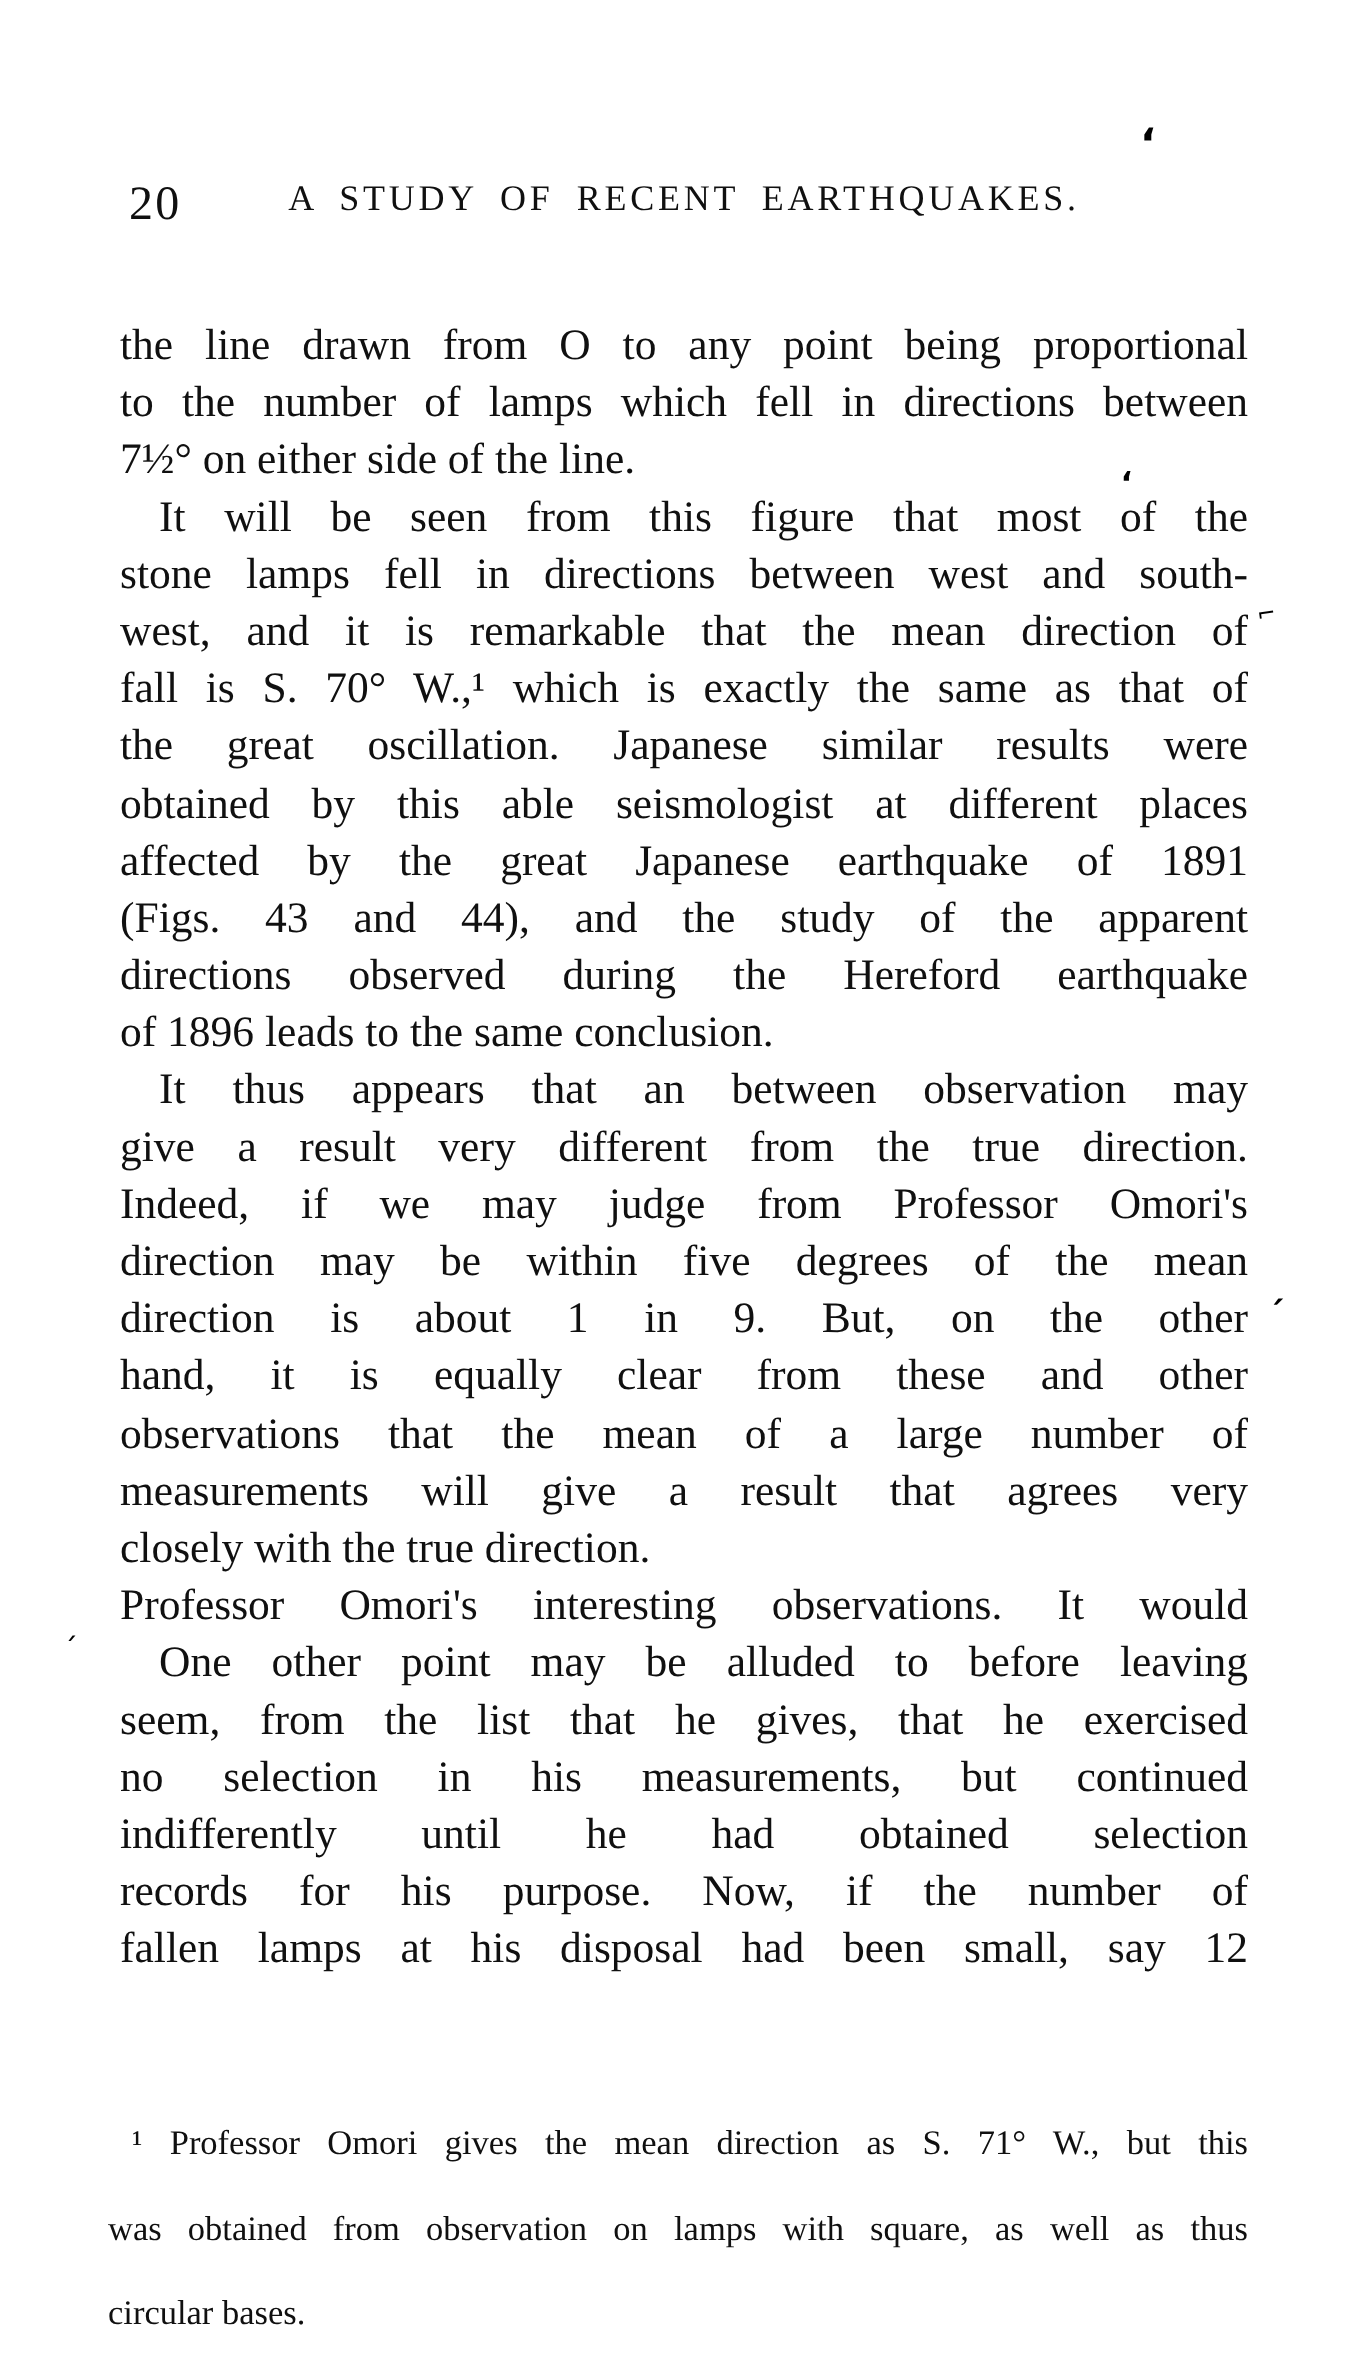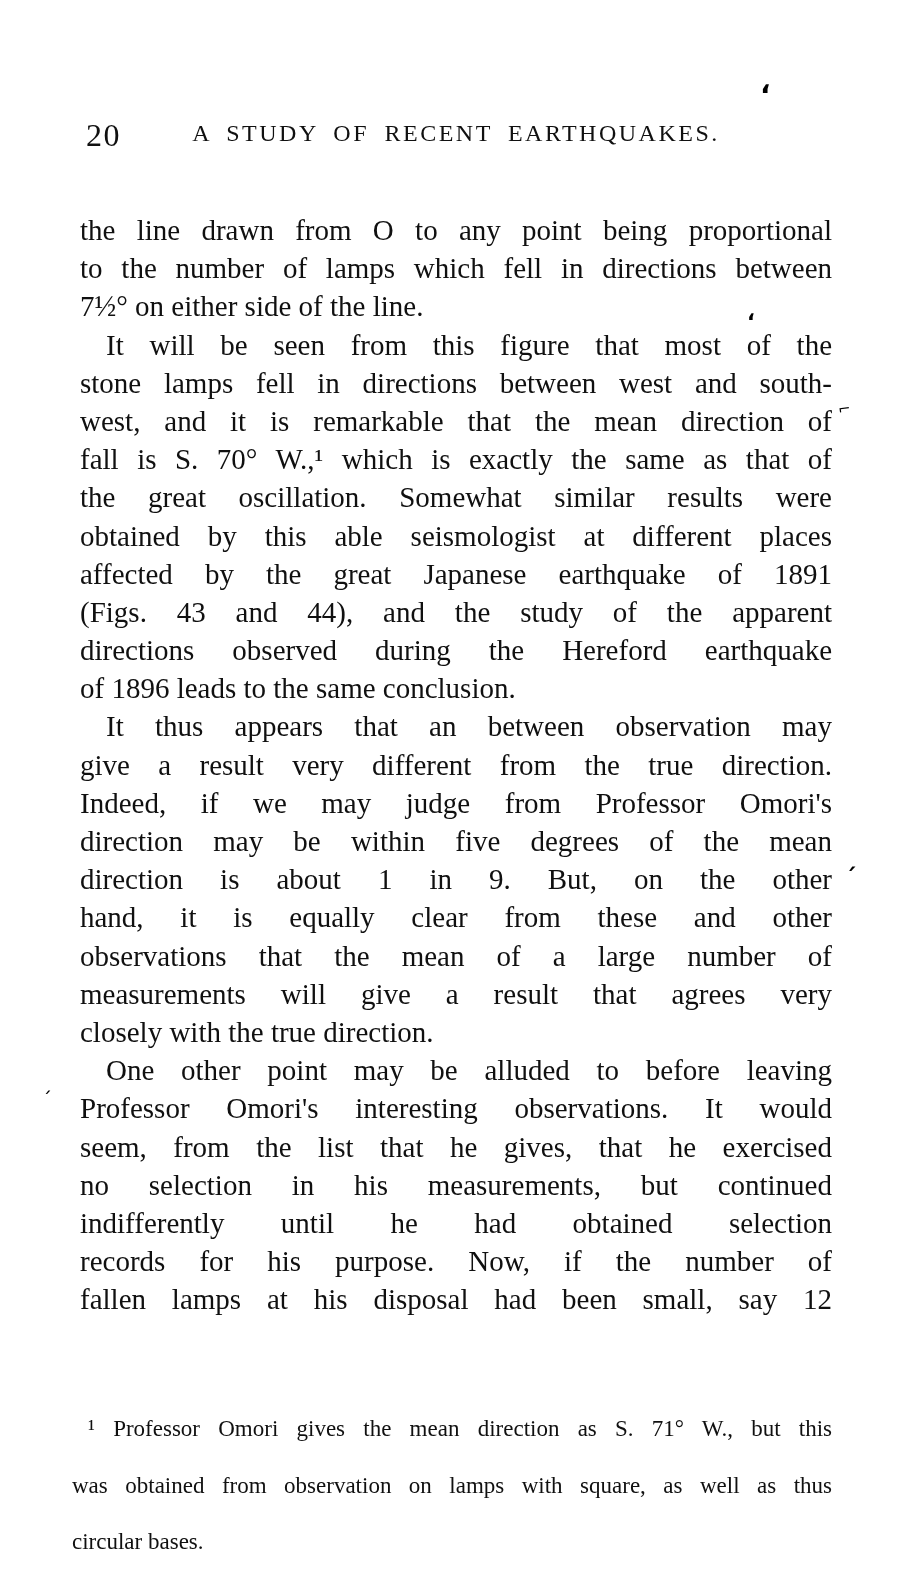--- a/index.html
+++ b/index.html
@@ -98,41 +98,41 @@
     <div class="para">
         <div class="tline">the line drawn from O to any point being proportional</div>
         <div class="tline">to the number of lamps which fell in directions between</div>
         <div class="tline lastline">7½° on either side of the line.</div>
       </div>
     <div class="para">
         <div class="tline indent">It will be seen from this figure that most of the</div>
         <div class="tline">stone lamps fell in directions between west and south-</div>
         <div class="tline">west, and it is remarkable that the mean direction of</div>
         <div class="tline">fall is S. 70° W.,¹ which is exactly the same as that of</div>
-        <div class="tline">the great oscillation. Somewhat similar results were</div>
+        <div class="tline">the great oscillation. Japanese similar results were</div>
         <div class="tline">obtained by this able seismologist at different places</div>
         <div class="tline">affected by the great Japanese earthquake of 1891</div>
         <div class="tline">(Figs. 43 and 44), and the study of the apparent</div>
         <div class="tline">directions observed during the Hereford earthquake</div>
         <div class="tline lastline">of 1896 leads to the same conclusion.</div>
       </div>
     <div class="para">
         <div class="tline indent">It thus appears that an between observation may</div>
         <div class="tline">give a result very different from the true direction.</div>
         <div class="tline">Indeed, if we may judge from Professor Omori's</div>
         <div class="tline">direction may be within five degrees of the mean</div>
         <div class="tline">direction is about 1 in 9. But, on the other</div>
         <div class="tline">hand, it is equally clear from these and other</div>
         <div class="tline">observations that the mean of a large number of</div>
         <div class="tline">measurements will give a result that agrees very</div>
         <div class="tline lastline">closely with the true direction.</div>
       </div>
     <div class="para">
+        <div class="tline">Professor Omori's interesting observations. It would</div>
         <div class="tline indent">One other point may be alluded to before leaving</div>
-        <div class="tline">Professor Omori's interesting observations. It would</div>
         <div class="tline">seem, from the list that he gives, that he exercised</div>
         <div class="tline">no selection in his measurements, but continued</div>
         <div class="tline">indifferently until he had obtained selection</div>
         <div class="tline">records for his purpose. Now, if the number of</div>
         <div class="tline">fallen lamps at his disposal had been small, say 12</div>
       </div>
   </main>
 
   <footer class="footnote">
       <div class="tline indent">¹ Professor Omori gives the mean direction as S. 71° W., but this</div>

